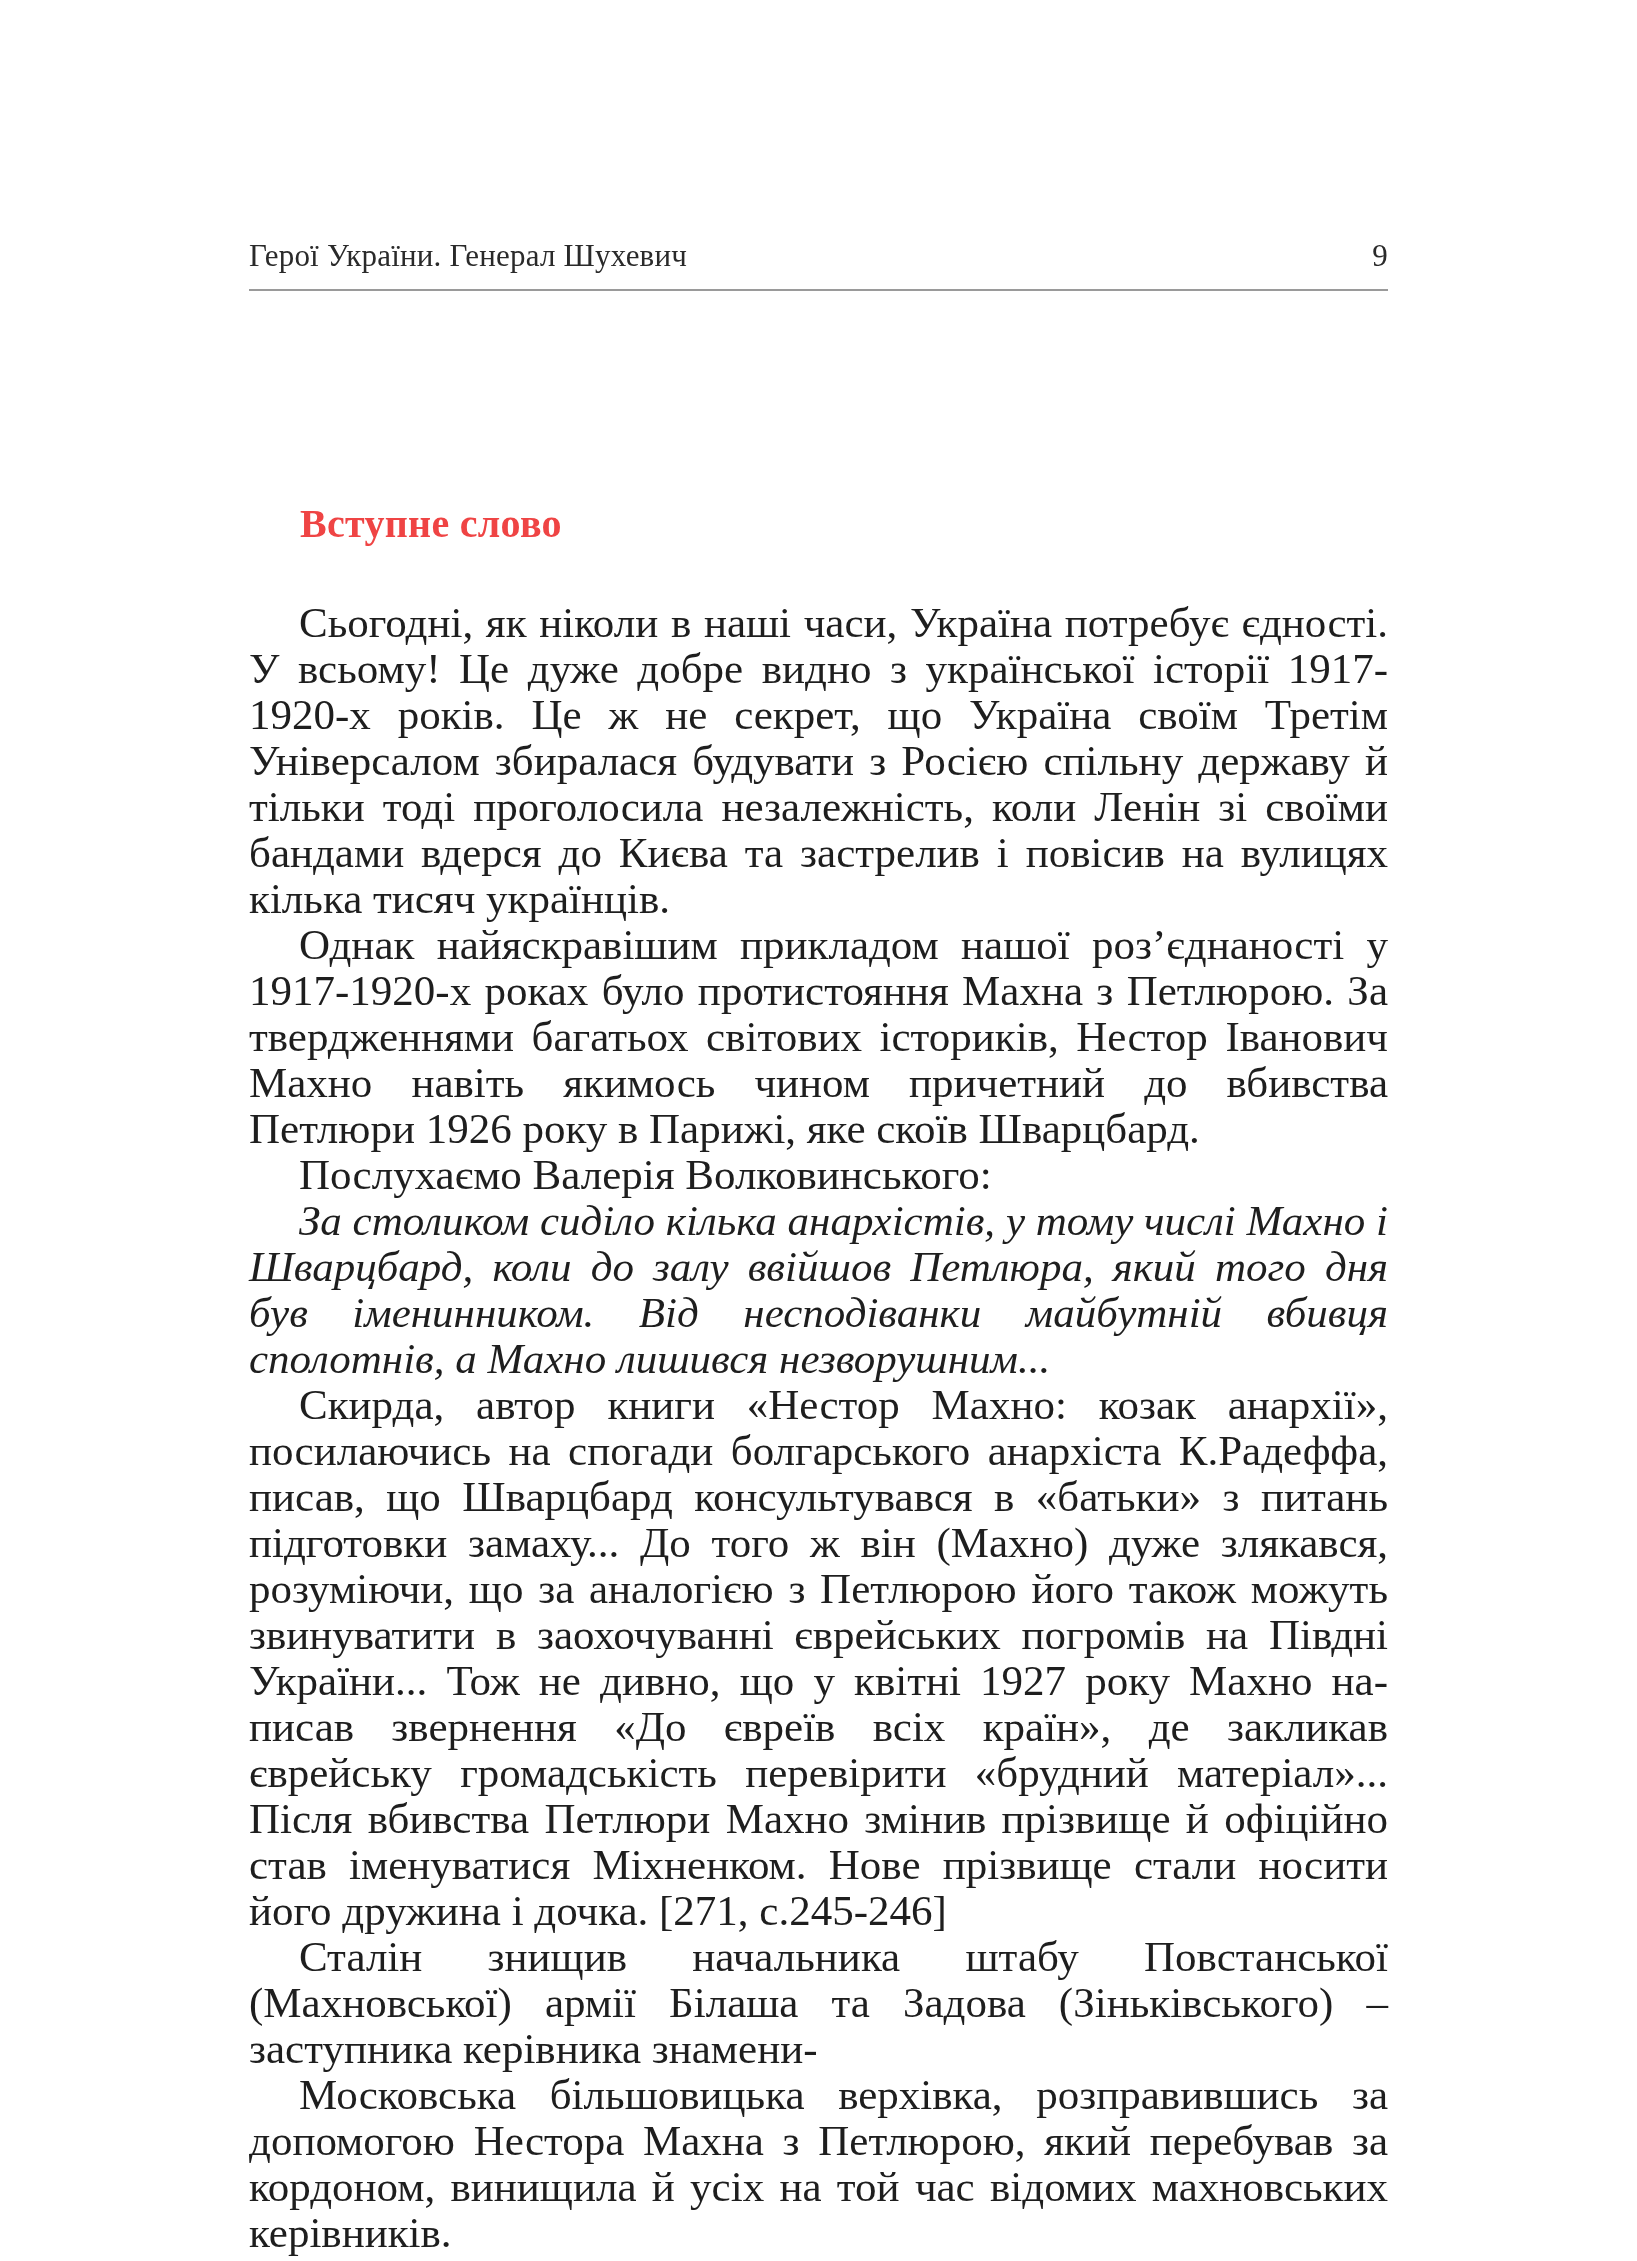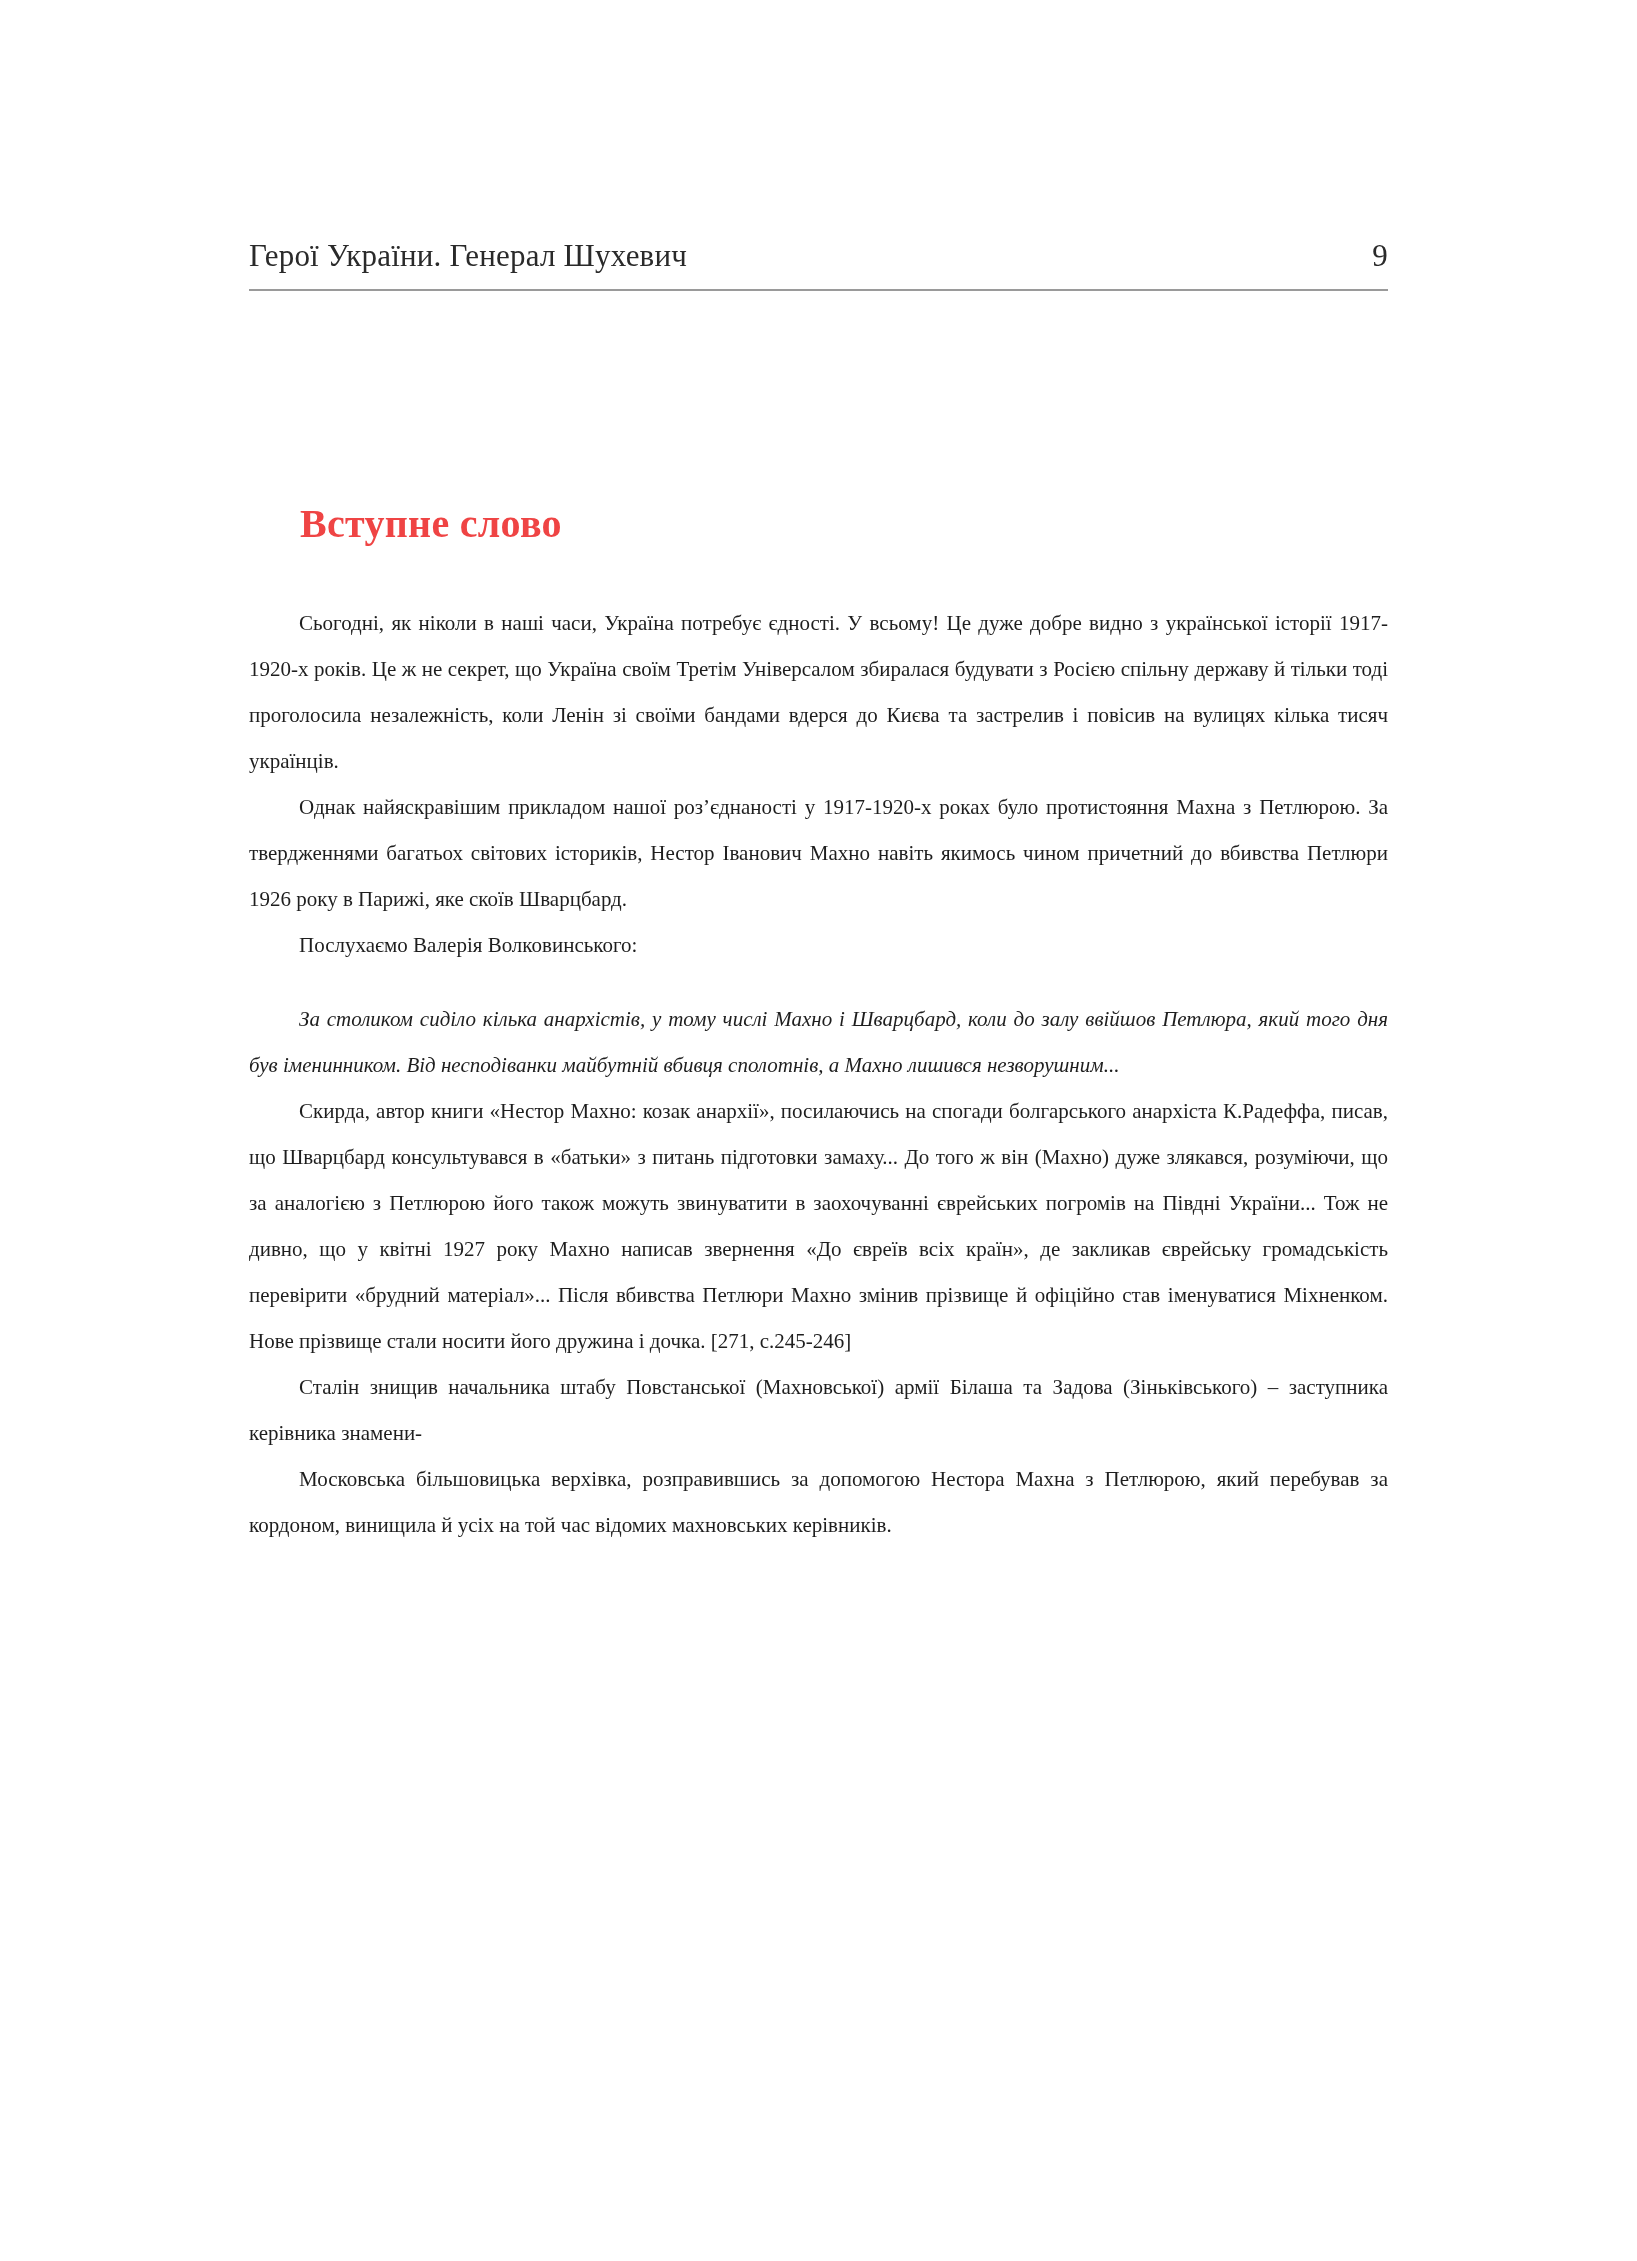--- a/index.html
+++ b/index.html
@@ -18,25 +18,25 @@
     position: absolute; left: 249px; top: 289px; width: 1139px; height: 0;
     border-top: 2px solid #9a9a9a;
   }
   .chapter-title {
     position: absolute; left: 300px; top: 500px;
     font-size: 40px; font-weight: bold; color: #ef4444; margin: 0;
     letter-spacing: 0.3px;
   }
   .body-text {
     position: absolute; left: 249px; top: 600px; width: 1139px;
-    font-size: 21px; line-height: 46px; text-align: justify;
+    font-size: 43px; line-height: 46px; text-align: justify;
     color: #1e1e1e;
   }
   .body-text p { margin: 0; text-indent: 50px; text-align: justify; }
-  .body-text p.italic { font-style: italic; margin-top: 28px; }
+  .body-text p.italic { font-style: italic; }
 </style>
 </head>
 <body>
 
 <div class="page">
   <div class="running-head">
     <span>Герої України. Генерал Шухевич</span>
     <span>9</span>
   </div>
   <div class="head-rule"></div>

